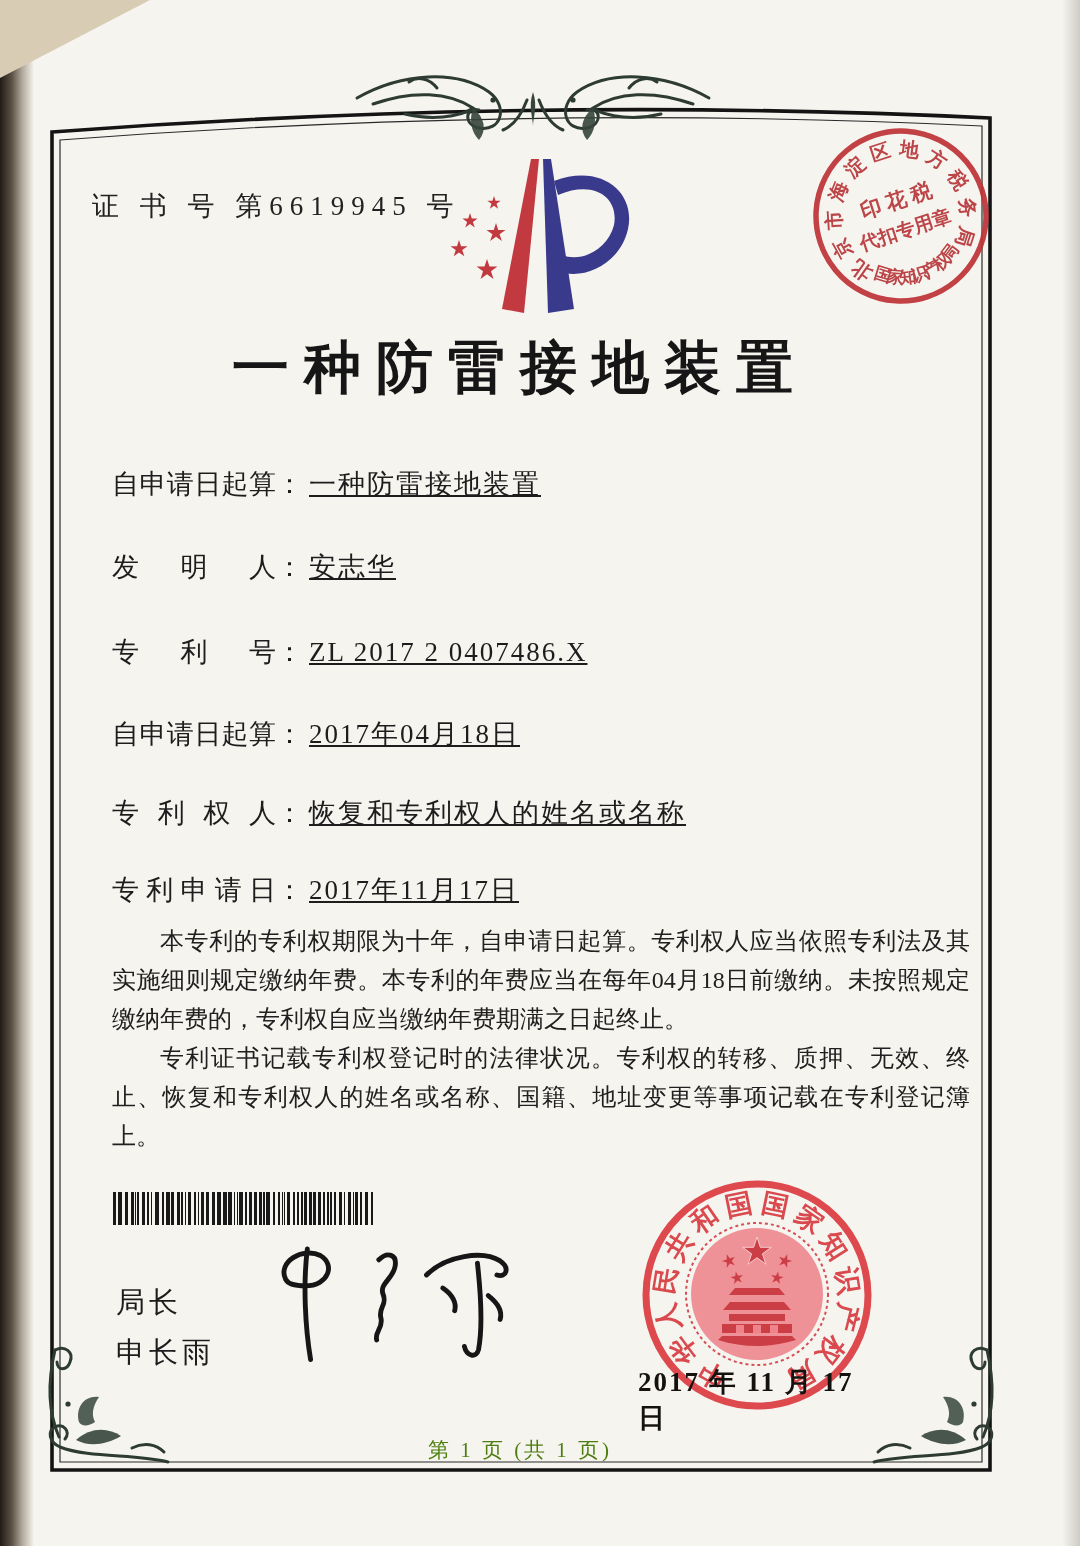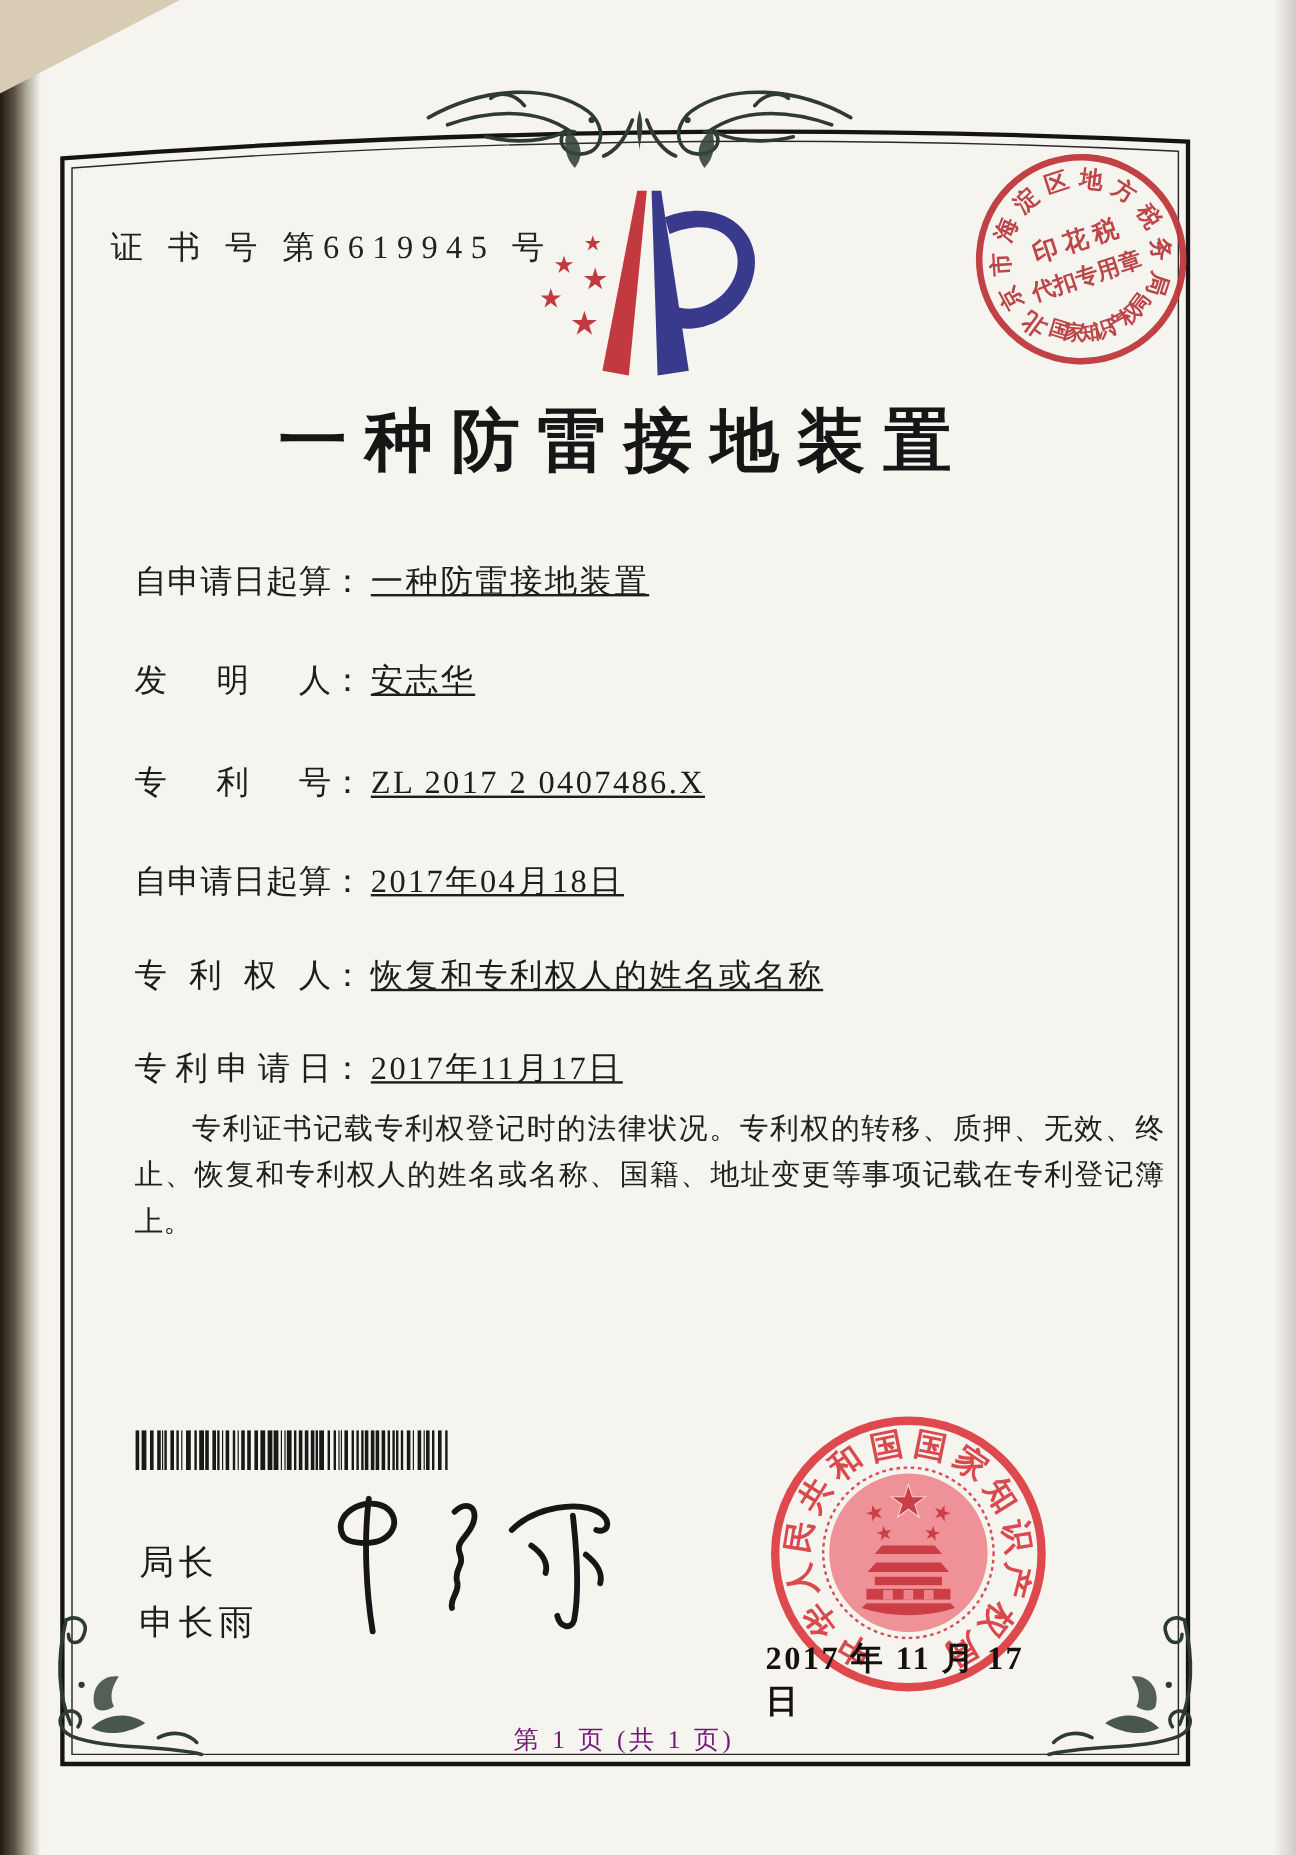--- a/index.html
+++ b/index.html
@@ -41,21 +41,21 @@
 
   .director-title{left:116px;top:1283px;font-size:29px;letter-spacing:4px;z-index:4;}
   .director-name{left:116px;top:1333px;font-size:29px;letter-spacing:4px;z-index:4;}
   .signature{left:262px;top:1236px;width:290px;height:130px;z-index:4;}
 
   .main-seal{left:626px;top:1164px;width:262px;height:262px;z-index:5;opacity:.95;}
   .seal-date{left:638px;top:1364px;width:240px;text-align:left;
     font-size:27px;font-weight:600;letter-spacing:2px;color:#14110e;z-index:6;}
 
   .footer{left:60px;top:1436px;width:920px;text-align:center;
-    font-size:21px;letter-spacing:3px;color:#701a75;z-index:4;}
+    font-size:21px;letter-spacing:3px;color:#4d7c0f;z-index:4;}
 </style>
 </head>
 <body>
 
 <div class="abs edge-left"></div>
 <div class="abs edge-top-wedge"></div>
 <div class="abs edge-right"></div>
 
 <svg class="abs frame-svg" viewBox="0 0 1080 1546" xmlns="http://www.w3.org/2000/svg">
   <defs>
@@ -150,20 +150,21 @@
   <span class="field-label">自申请日起算</span><span class="field-colon">：</span><span class="field-value">2017年04月18日</span>
 </div>
 <div class="field-row" style="top:795px">
   <span class="field-label">专利权人</span><span class="field-colon">：</span><span class="field-value">恢复和专利权人的姓名或名称</span>
 </div>
 <div class="field-row" style="top:872px">
   <span class="field-label">专利申请日</span><span class="field-colon">：</span><span class="field-value">2017年11月17日</span>
 </div>
 
 <div class="abs paras">
+  <p>本专利的专利权期限为十年，自申请日起算。专利权人应当依照专利法及其实施细则规定缴纳年费。本专利的年费应当在每年04月18日前缴纳。未按照规定缴纳年费的，专利权自应当缴纳年费期满之日起终止。</p>
   <p>专利证书记载专利权登记时的法律状况。专利权的转移、质押、无效、终止、恢复和专利权人的姓名或名称、国籍、地址变更等事项记载在专利登记簿上。</p>
 </div>
 
 <div class="abs barcode">
     <div style="width: 3px; margin-right: 2px;"></div>
     <div style="width: 4px; margin-right: 3px;"></div>
     <div style="width: 3px; margin-right: 3px;"></div>
     <div style="width: 3px; margin-right: 1px;"></div>
     <div style="width: 1px; margin-right: 1px;"></div>
     <div style="width: 2px; margin-right: 3px;"></div>

